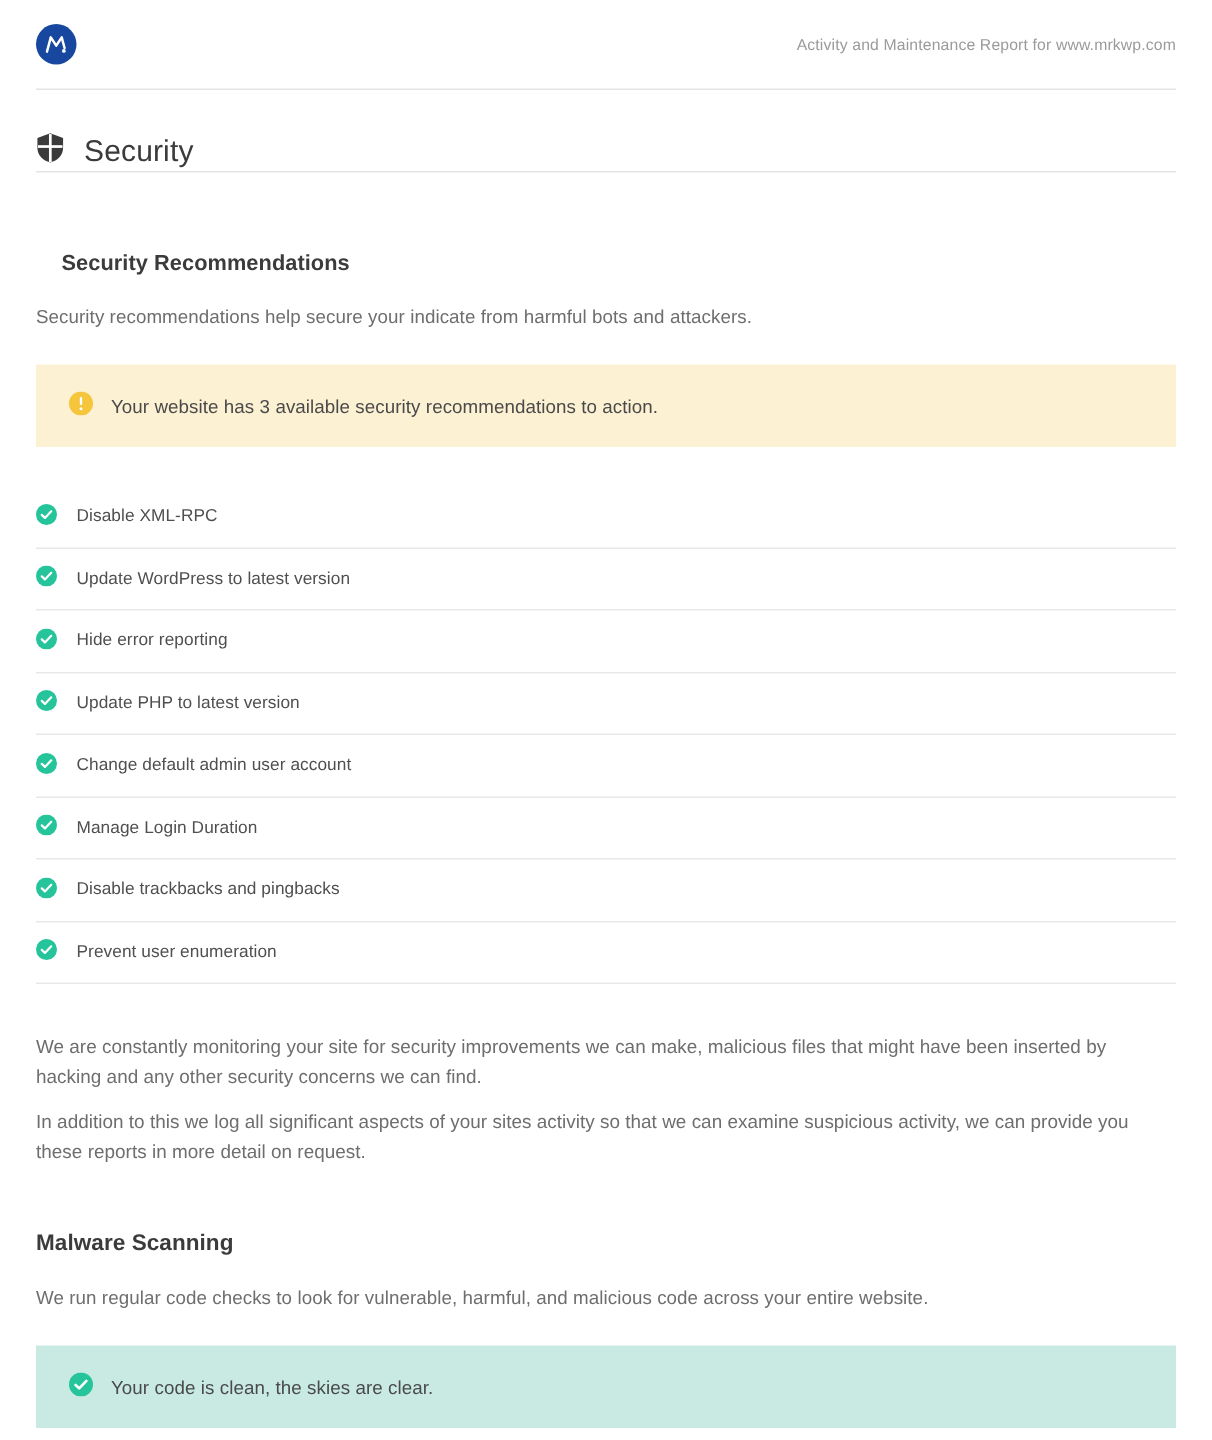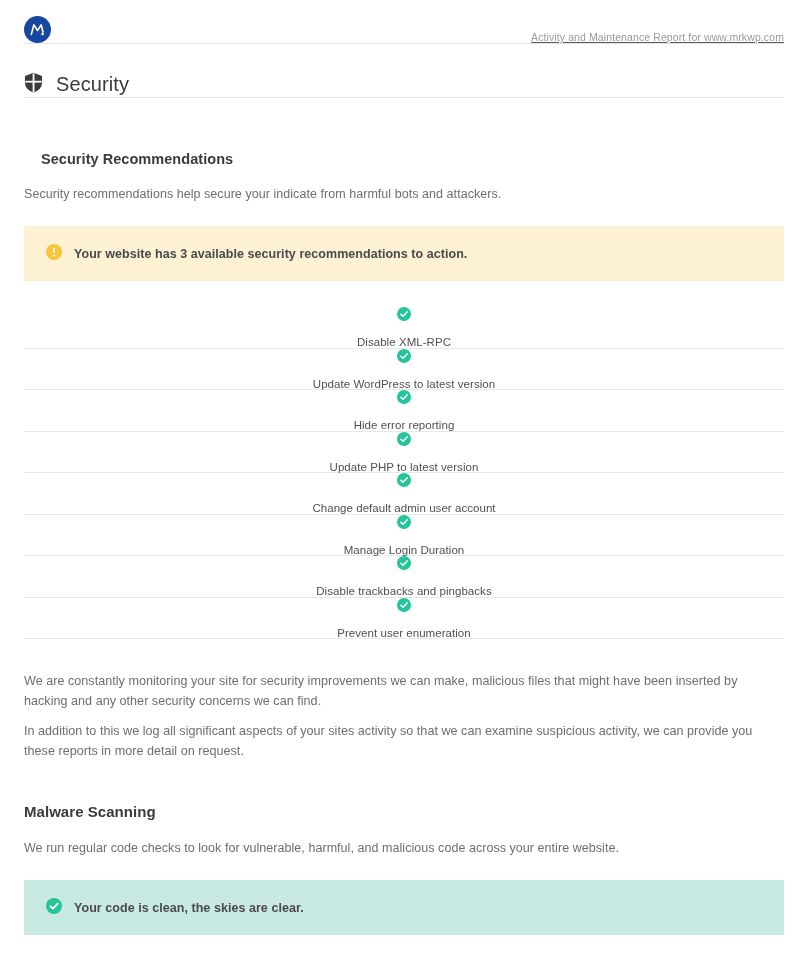--- a/index.html
+++ b/index.html
@@ -19,26 +19,25 @@
   .page {
     width: 808px;
     height: 960px;
     position: relative;
     padding: 0 24px;
     overflow: hidden;
   }
 
   
   .report-header {
-    height: 44px;
-    display: flex;
-    align-items: flex-end;
+    height: 60px;
+    display: flex;
+    align-items: center;
     justify-content: space-between;
     border-bottom: 1px solid #e4e4e4;
-    text-decoration: underline;
   }
 
   .brand-logo {
     width: 27px;
     height: 27px;
     border-radius: 50%;
     background: #17479e;
     display: flex;
     align-items: center;
     justify-content: center;
@@ -86,21 +85,20 @@
   }
 
   
   .alert {
     display: flex;
     align-items: center;
     gap: 12px;
     padding: 18px 22px;
     font-size: 12.5px;
     letter-spacing: 0.05px;
-    font-weight: bold;
   }
   .alert-warning {
     background: #fdf1d3;
     color: #4a4a4a;
     margin-top: 25px;
   }
   .alert-success {
     background: #c8eae3;
     color: #4a4a4a;
     margin-top: 25px;
@@ -111,21 +109,20 @@
   .rec-list { margin-top: 26px; }
   .rec-item {
     display: flex;
     align-items: center;
     gap: 13px;
     height: 41.5px;
     border-bottom: 1px solid #e8e8e8;
     font-size: 11.5px;
     color: #4f4f4f;
     letter-spacing: 0.05px;
-    flex-direction: column;
   }
   .rec-item .check { flex: 0 0 auto; display: block; }
 
   
   .copy-block { margin-top: 33px; }
   .copy-block p {
     font-size: 12.6px;
     line-height: 1.55;
     color: #6e6e6e;
     letter-spacing: 0.02px;

